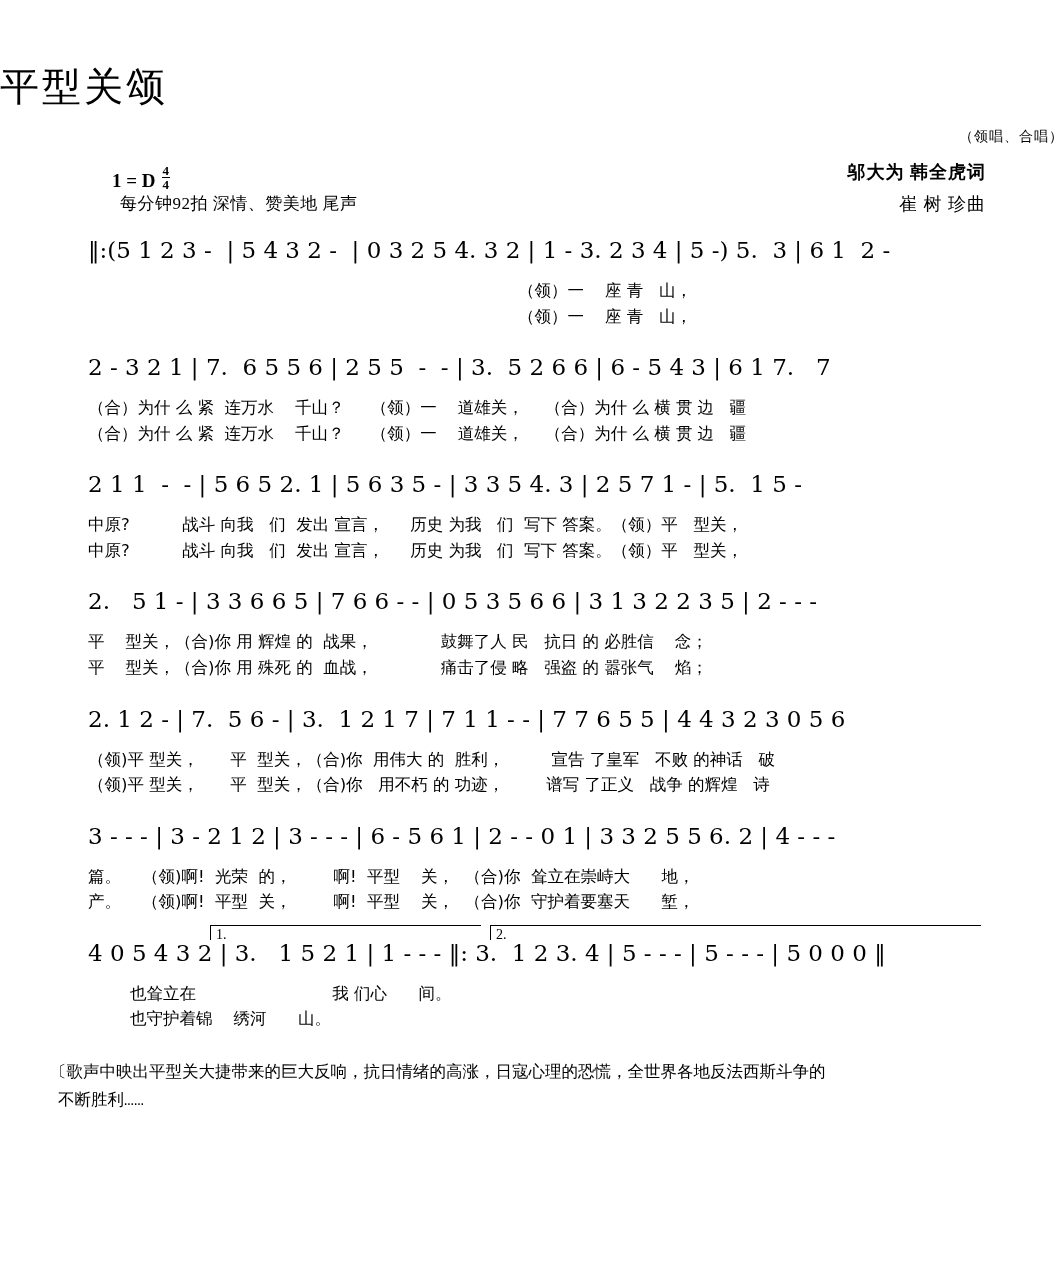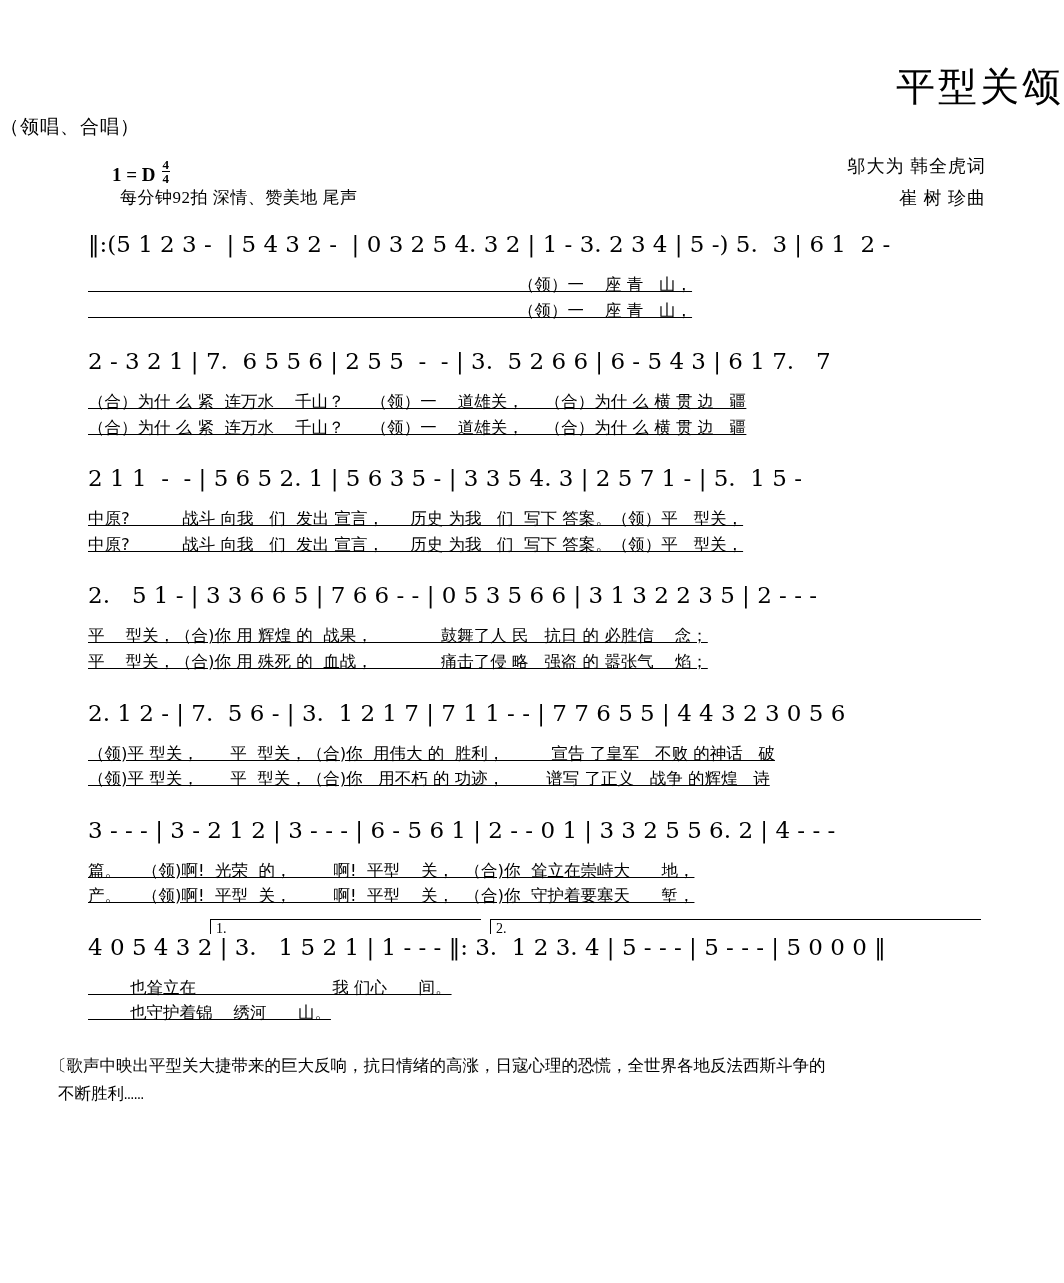--- a/index.html
+++ b/index.html
@@ -15,30 +15,31 @@
     position: relative;
     overflow: hidden;
   }
   .sheet {
     position: relative;
     width: 1064px;
     height: 1283px;
   }
   
   .title {
-    text-align: right;
+    text-align: left;
     font-size: 39px;
     letter-spacing: 3px;
     margin-top: 60px;
     font-weight: normal;
     font-family: "DejaVu Serif", serif;
   }
   .subtitle {
-    text-align: left;
-    font-size: 19px;
+    text-align: right;
+    font-size: 14px;
+    margin-top: 14px;
     letter-spacing: 1px;
   }
   .meta {
     position: relative;
     height: 72px;
     margin-top: 12px;
   }
   .key-sig {
     position: absolute;
     left: 112px;
@@ -71,20 +72,21 @@
     top: 34px;
     font-size: 17px;
     letter-spacing: 0.5px;
   }
   .credit1 {
     position: absolute;
     right: 78px;
     top: 2px;
     font-size: 18px;
     letter-spacing: 1px;
+    font-weight: bold;
   }
   .credit2 {
     position: absolute;
     right: 78px;
     top: 34px;
     font-size: 18px;
     letter-spacing: 1px;
   }
 
   
@@ -102,21 +104,20 @@
     line-height: 1.1;
     position: relative;
     height: 40px;
   }
   .lyric {
     font-size: 16.5px;
     white-space: pre;
     letter-spacing: 0px;
     line-height: 1.55;
     font-family: "DejaVu Sans", sans-serif;
-    text-decoration: underline;
   }
 
   
   .footnote {
     margin: 26px 0 0 50px;
     width: 830px;
     font-size: 16.5px;
     line-height: 1.75;
     font-family: "DejaVu Sans", sans-serif;
   }

